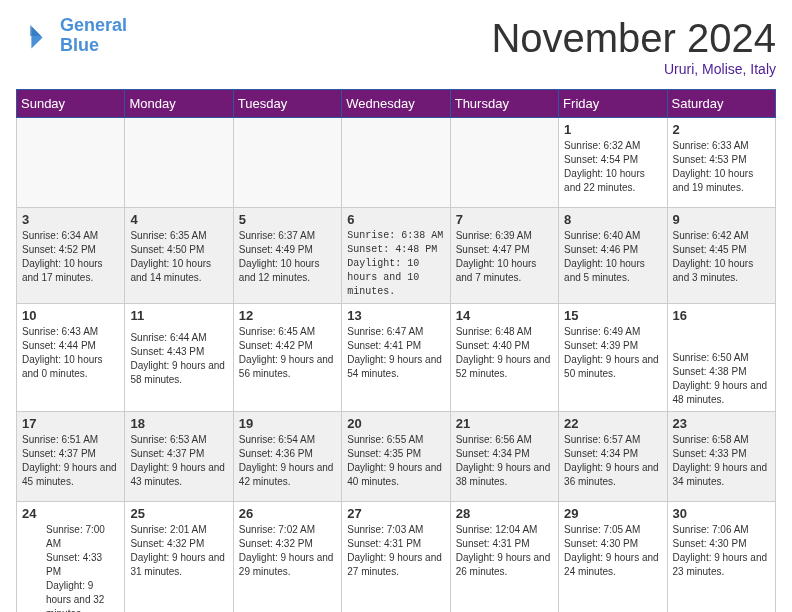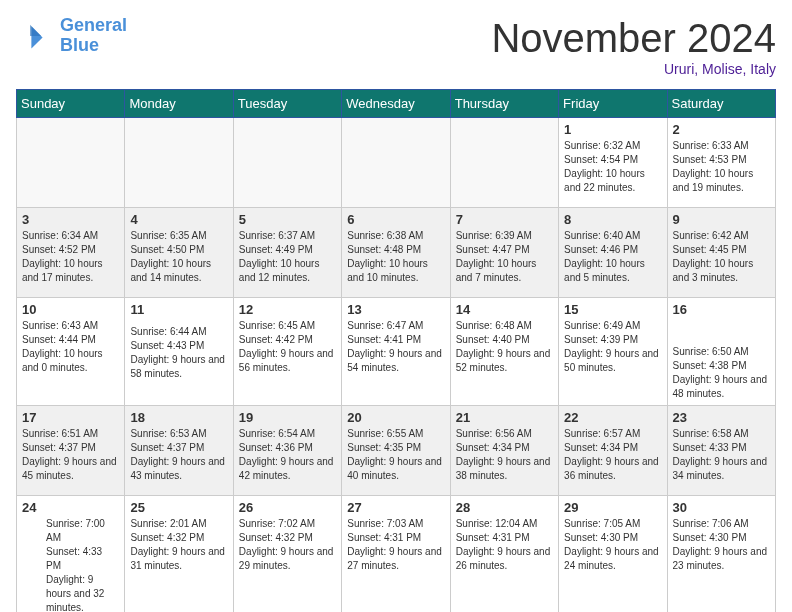--- a/index.html
+++ b/index.html
@@ -45,21 +45,21 @@
     .location {
       font-size: 14px;
       color: #4c1d95;
     }
     .calendar {
       width: 100%;
       border-collapse: collapse;
       border: 1px solid #ccc;
     }
     .calendar th {
-      background: #0f766e;
+      background: #701a75;
       color: #fff;
       font-size: 13px;
       padding: 6px 4px;
       text-align: left;
       border: 1px solid #2d55a0;
       font-weight: normal;
     }
     .calendar td {
       border: 1px solid #ccc;
       vertical-align: top;
@@ -153,21 +153,21 @@
 Daylight: 10 hours and 14 minutes.</div>
         </td>
         <td>
           <div class="day-num">5</div>
           <div class="day-info" style="white-space: pre-line;">Sunrise: 6:37 AM
 Sunset: 4:49 PM
 Daylight: 10 hours and 12 minutes.</div>
         </td>
         <td>
           <div class="day-num">6</div>
-          <div class="day-info" style="white-space: pre-line;">Sunrise: 6:38 AM
+          <div class="day-info" style="white-space: pre-line; font-family: Liberation Mono, monospace;">Sunrise: 6:38 AM
 Sunset: 4:48 PM
 Daylight: 10 hours and 10 minutes.</div>
         </td>
         <td>
           <div class="day-num">7</div>
           <div class="day-info" style="white-space: pre-line;">Sunrise: 6:39 AM
 Sunset: 4:47 PM
 Daylight: 10 hours and 7 minutes.</div>
         </td>
         <td>

